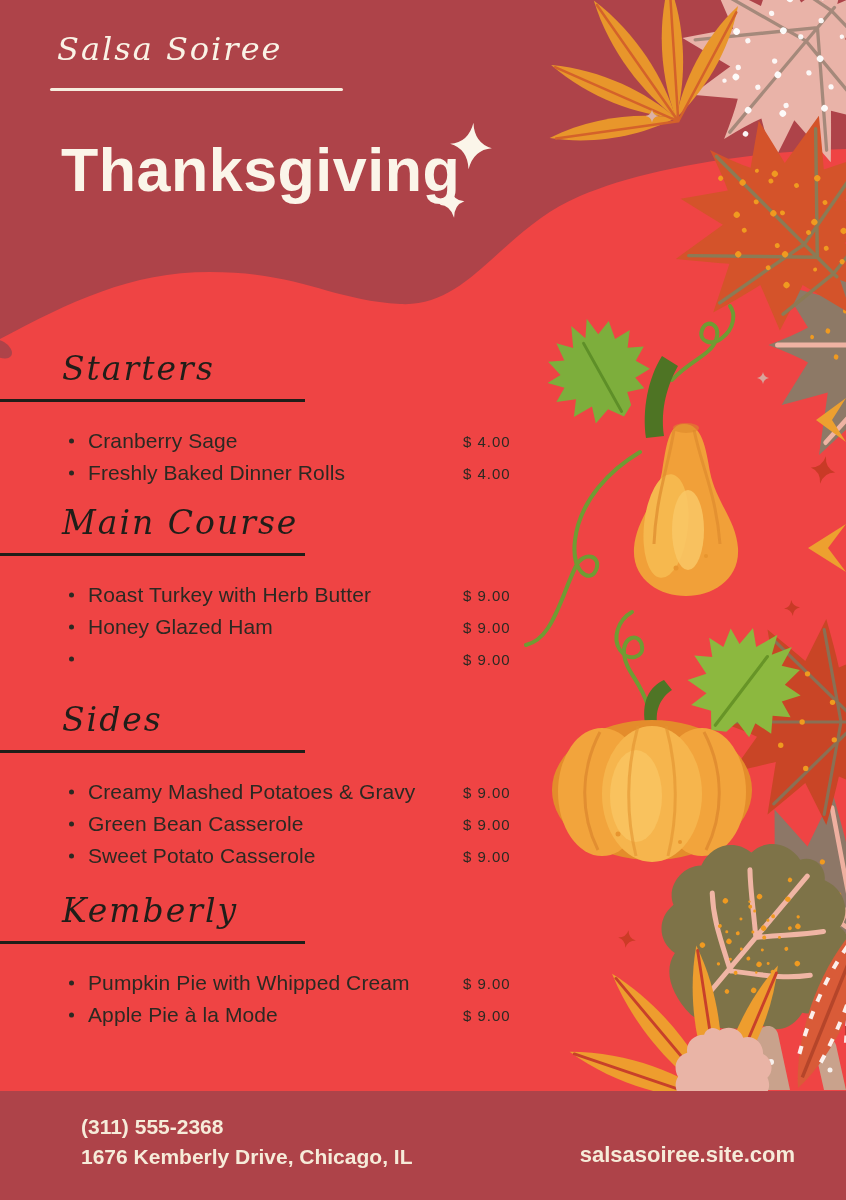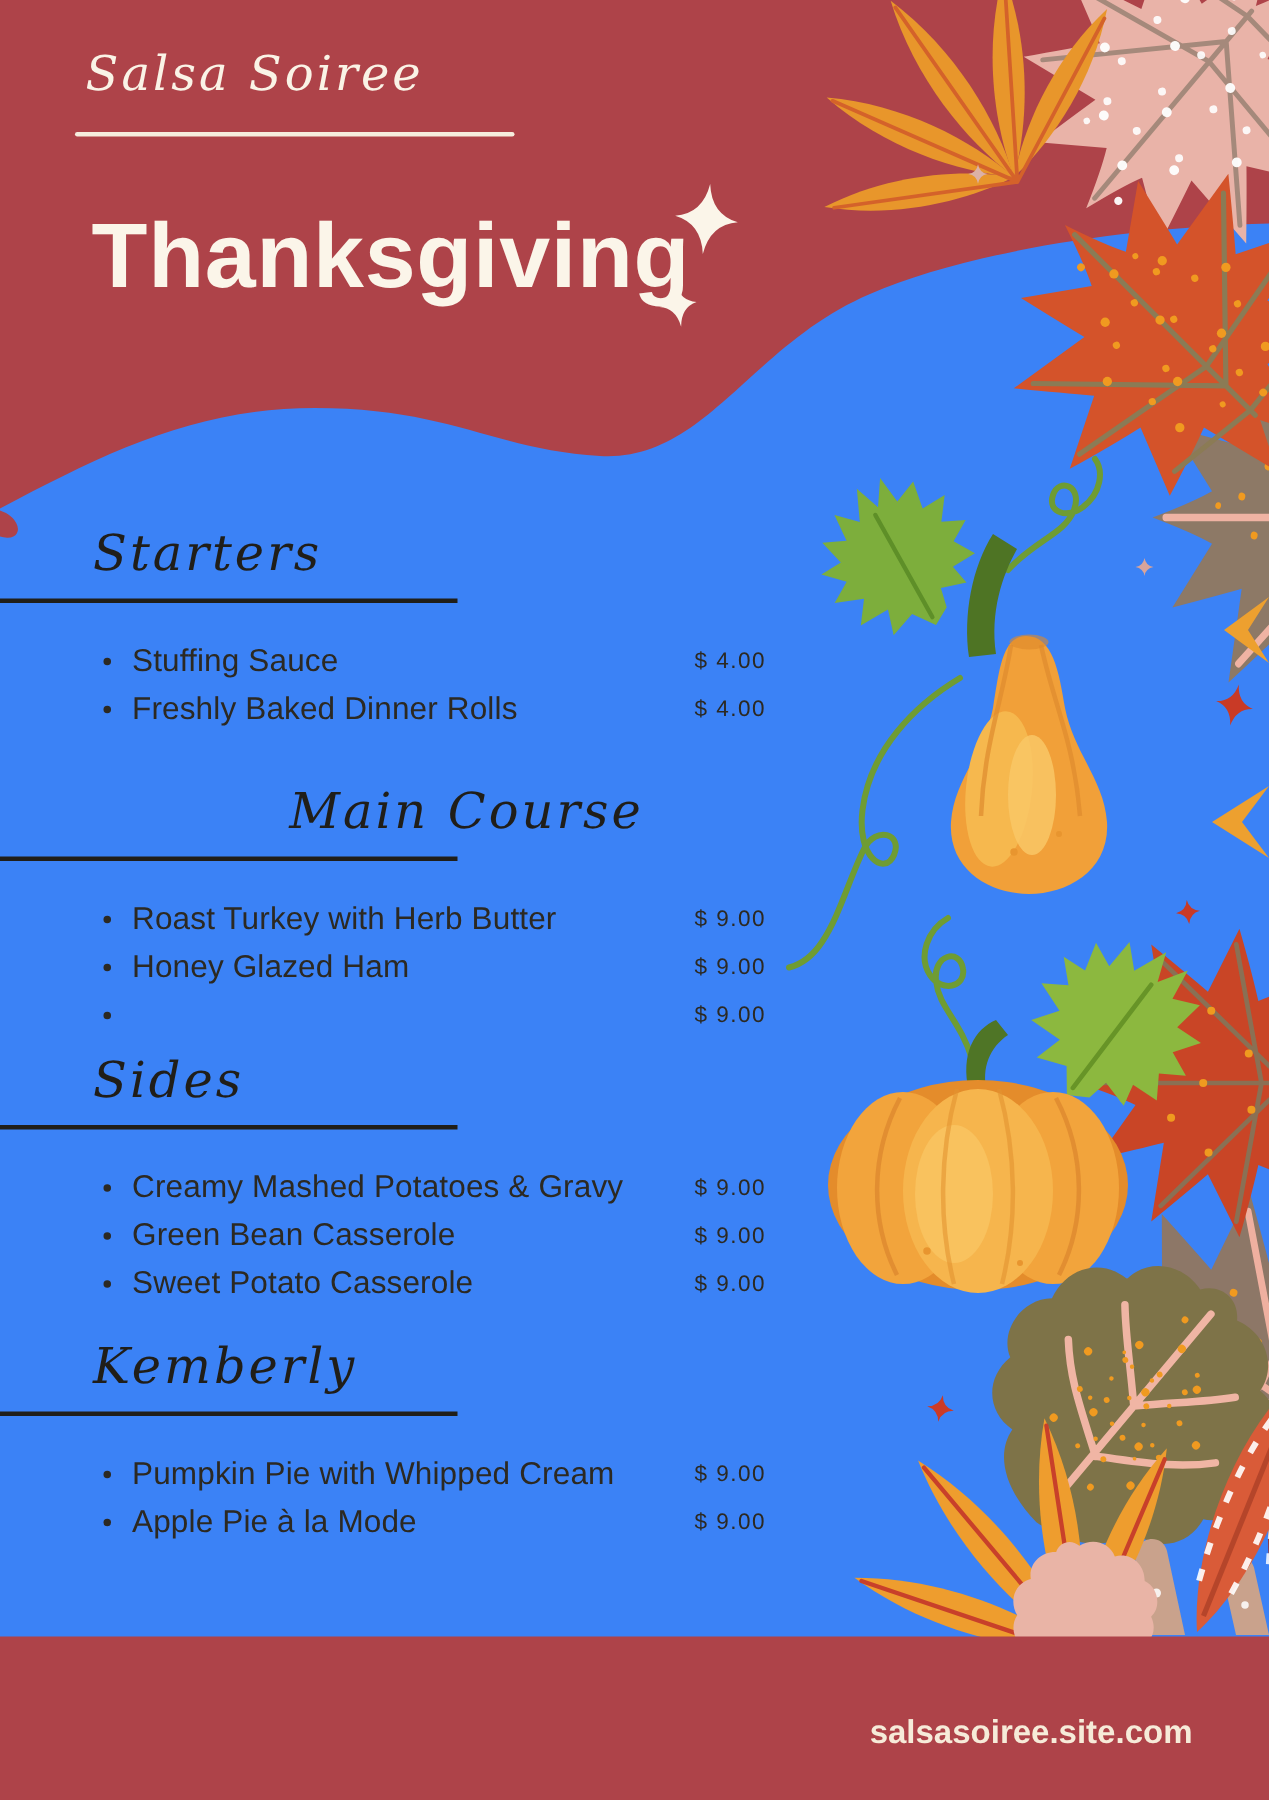--- a/index.html
+++ b/index.html
@@ -1,18 +1,18 @@
 <!DOCTYPE html>
 <html lang="en"><head>
 <meta charset="utf-8">
 <style>
   html,body{margin:0;padding:0;background:#e8e4da;}
   .page{
     position:relative;width:846px;height:1200px;overflow:hidden;
-    background:#3b82f6;
+    background:#ef4444;
     font-family:"Liberation Sans",sans-serif;
     color:#2C2922;
   }
   .decor{position:absolute;left:0;top:0;width:846px;height:1200px;z-index:1;}
 
   
   .hero{position:absolute;left:0;top:0;width:846px;height:340px;z-index:2;}
   .brand{
     position:absolute;left:57px;top:30px;
     font-family:"DejaVu Serif",serif;font-style:italic;font-weight:500;
@@ -27,21 +27,21 @@
   .subtitle{
     position:absolute;left:53px;top:194px;
     font-family:"DejaVu Serif",serif;font-style:italic;font-weight:500;
     font-size:51px;letter-spacing:3px;color:#FBF5E9;line-height:1.2;
   }
 
   
   .menu{position:absolute;left:0;top:0;width:560px;height:1100px;z-index:2;}
   .menu-section{position:absolute;left:0;width:560px;}
   .menu-section:nth-of-type(1){top:346px;}
-  .menu-section:nth-of-type(2){top:518px;text-align:center;}
+  .menu-section:nth-of-type(2){top:500px;}
   .menu-section:nth-of-type(3){top:697px;}
   .menu-section:nth-of-type(4){top:888px;}
   .section-heading{
     margin:0;padding-left:62px;
     font-family:"DejaVu Serif",serif;font-style:italic;font-weight:500;
     font-size:33px;line-height:46px;letter-spacing:2px;color:#201E19;
   }
   .section-rule{margin-top:7px;width:305px;height:3px;background:#201E19;}
   .section-items{margin-top:23px;}
   .item-row{position:relative;height:32px;}
@@ -246,21 +246,21 @@
     <h1 class="title">Thanksgiving</h1>
   </header>
 
   <main class="menu" id="menu-sections">
   <section class="menu-section">
     <h2 class="section-heading">Starters</h2>
     <div class="section-rule"></div>
     <div class="section-items">
   <div class="item-row">
     <span class="bullet"></span>
-    <span class="item-label">Stuffing Sauce</span>
+    <span class="item-label">Cranberry Sage</span>
     <span class="item-price">$ 4.00</span>
   </div>
 
   <div class="item-row">
     <span class="bullet"></span>
     <span class="item-label">Freshly Baked Dinner Rolls</span>
     <span class="item-price">$ 4.00</span>
   </div>
 </div>
   </section>
@@ -325,15 +325,19 @@
   <div class="item-row">
     <span class="bullet"></span>
     <span class="item-label">Apple Pie à la Mode</span>
     <span class="item-price">$ 9.00</span>
   </div>
 </div>
   </section>
 </main>
 
   <footer class="footer"></footer>
+  <div class="footer-contact">
+    <div class="footer-phone">(311) 555-2368</div>
+    <div class="footer-address">1676 Kemberly Drive, Chicago, IL</div>
+  </div>
   <div class="footer-website">salsasoiree.site.com</div>
 
 </div>
 
 </body></html>

